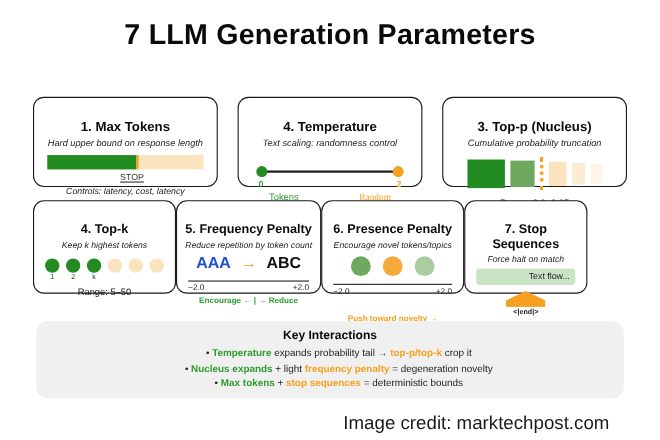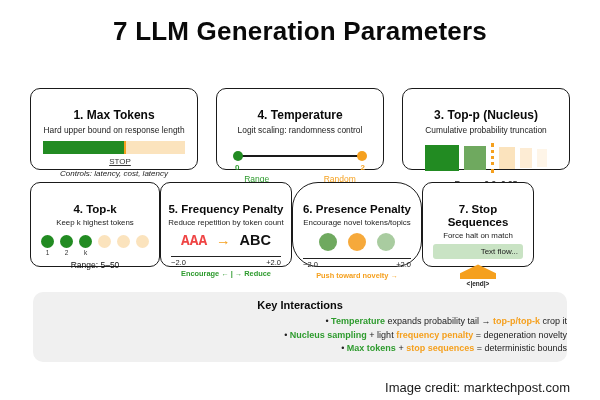--- a/index.html
+++ b/index.html
@@ -15,85 +15,85 @@
   
   .row{position:absolute;left:30px;right:30px;display:flex;}
   .row1{top:88px;gap:18px;}
   .row2{top:182px;}
   .card{
     box-sizing:border-box;border:1.6px solid #1a1a1a;border-radius:10px;
     background:#fff;text-align:center;padding-top:20px;
   }
   .row1 .card{flex:1 1 0;height:82px;}
   .row2 .card{height:85px;}
-  .c4{flex:0 0 130px;} .c5{flex:0 0 132px;} .c6{flex:0 0 130px;border-radius:26px;} .c7{flex:0 0 112px;}
+  .c4{flex:0 0 130px;} .c5{flex:0 0 132px;} .c6{flex:0 0 130px;} .c7{flex:0 0 112px;}
   .card-title{font-size:12px;font-weight:bold;color:#0a0a0a;line-height:1.15;}
   .row2 .card-title{font-size:11.5px;}
-  .card-sub{font-size:8.4px;color:#1c1c1c;margin-top:2px;}
+  .card-sub{font-size:8.4px;color:#1c1c1c;margin-top:2px;font-style:italic;}
   .row2 .card-sub{font-size:7.9px;}
   
   .mt-bar{margin:6px 12px 0;height:13px;display:flex;background:#FBE3BD;}
   .mt-fill{width:57%;background:#228B22;}
   .mt-tick{width:2px;background:#F5A01E;}
   .mt-stop{font-size:8px;color:#333;margin-top:3px;position:relative;left:6px;text-decoration:underline;}
   .mt-foot{font-size:8px;font-style:italic;color:#222;margin-top:3px;}
   
   .tp-slider{position:relative;margin:16px 16px 0;height:10px;}
   .tp-line{position:absolute;left:4px;right:4px;top:4px;height:2px;background:#1a1a1a;}
   .tp-dot{position:absolute;top:0;width:10px;height:10px;border-radius:50%;}
   .tp-dot.min{left:0;background:#228B22;}
   .tp-dot.max{right:0;background:#F5A01E;}
   .tp-ends{display:flex;justify-content:space-between;margin:2px 18px 0;font-size:8px;font-weight:bold;}
   .tp-ends .lo{color:#2e9b2e;} .tp-ends .hi{color:#F5A01E;}
   .tp-words{display:flex;justify-content:space-around;margin-top:2px;font-size:8.5px;}
-  .tp-words .lo{color:#2e9b2e;} .tp-words .hi{color:#F5A01E;}
+  .tp-words .lo{color:#2e9b2e;} .tp-words .hi{color:#F5A01E;font-family:Liberation Serif, serif;}
   
   .pp-squares{display:flex;justify-content:center;align-items:center;gap:5px;margin-top:8px;height:30px;}
   .sq{display:inline-block;}
   .sq1{width:34px;height:26px;background:#228B22;}
   .sq2{width:22px;height:24px;background:#6FA95F;}
   .sq-div{width:0;height:30px;border-left:3px dotted #F5A01E;}
   .sq3{width:16px;height:22px;background:#FBE3BD;}
   .sq4{width:12px;height:20px;background:#FDECD4;}
   .sq5{width:10px;height:18px;background:#FEF5E8;}
   .pp-range{font-size:8.5px;margin-top:6px;color:#111;}
   
   .tk-dots{display:flex;justify-content:center;gap:6px;margin-top:8px;}
   .tk-dot{width:13px;height:13px;border-radius:50%;}
   .tk-dot.g{background:#228B22;} .tk-dot.c{background:#FBE3BD;}
   .tk-labels{display:flex;justify-content:center;gap:6px;margin-top:1px;}
   .tk-labels span{width:13px;font-size:6.5px;color:#333;}
   .tk-range{font-size:8.5px;margin-top:4px;}
   
   .fp-demo{margin-top:5px;font-size:14.5px;font-weight:bold;}
-  .fp-before{color:#ef4444;font-family:Liberation Mono, monospace;} .fp-arrow{color:#F5A01E;margin:0 9px;font-weight:normal;} .fp-after{color:#111;}
+  .fp-before{color:#1d4ed8;} .fp-arrow{color:#F5A01E;margin:0 9px;font-weight:normal;} .fp-after{color:#111;}
   .scale-line{margin:7px 10px 0;border-top:1.4px solid #222;}
   .scale-ends{display:flex;justify-content:space-between;margin:1px 10px 0;font-size:7.5px;color:#222;}
   .fp-hint{font-size:7.4px;font-weight:bold;color:#2e9b2e;margin-top:2px;}
   
   .pr-dots{display:flex;justify-content:center;gap:11px;margin-top:6px;}
   .pr-dot{width:18px;height:18px;border-radius:50%;}
   .pr-dot.d1{background:#6FA95F;} .pr-dot.d2{background:#F6A93B;} .pr-dot.d3{background:#A9CCA0;}
-  .pr-hint{font-size:7.4px;font-weight:bold;color:#F5A01E;margin-top:2px;}
+  .pr-hint{font-size:7.4px;font-weight:bold;color:#F5A01E;margin-top:16px;}
   
   .ss-box{margin:4px 10px 0;background:#C9E3C4;border-radius:3px;text-align:right;
           font-size:8px;color:#222;padding:3px 5px;}
   .ss-arrow{width:36px;height:15px;margin:5px auto 0;background:#F5A01E;
             clip-path:polygon(50% 0,100% 58%,100% 100%,0 100%,0 58%);}
   .ss-token{font-size:6.5px;font-weight:bold;color:#222;margin-top:1px;}
   
   .ki-panel{position:absolute;top:292px;left:33px;right:33px;height:70px;
             background:#F0F0F0;border-radius:10px;}
   .ki-title{text-align:center;font-size:11px;font-weight:bold;margin-top:7px;color:#0a0a0a;}
-  .ki-list{margin:4px 0 0 16px;text-align:right;}
+  .ki-list{margin:4px 0 0 16px;text-align:center;}
   .ki-item{font-size:9px;line-height:13.5px;color:#222;}
   .ki-item .green{color:#2e9b2e;font-weight:bold;}
   .ki-item .orange{color:#F5A01E;font-weight:bold;}
   
-  .credit{position:absolute;right:30px;bottom:5px;font-size:13px;color:#1a1a1a;}
+  .credit{position:absolute;right:46px;bottom:5px;font-size:17px;color:#1a1a1a;}
 </style>
 </head>
 <body>
 
 <div id="canvas">
 
   <div class="main-title">7 LLM Generation Parameters</div>
 
   <div class="row row1">
 
@@ -103,32 +103,32 @@
       <div class="mt-bar">
         <div class="mt-fill" style="width: 57%;"></div>
         <div class="mt-tick"></div>
       </div>
       <div class="mt-stop">STOP</div>
       <div class="mt-foot">Controls: latency, cost, latency</div>
     </div>
 
     <div class="card">
       <div class="card-title">4. Temperature</div>
-      <div class="card-sub">Logit scaling: randomness control</div>
+      <div class="card-sub">Text scaling: randomness control</div>
       <div class="tp-slider">
         <div class="tp-line"></div>
         <div class="tp-dot min"></div>
         <div class="tp-dot max"></div>
       </div>
       <div class="tp-ends">
         <span class="lo">0</span>
         <span class="hi">2</span>
       </div>
       <div class="tp-words">
-        <span class="lo">Range</span>
+        <span class="lo">Tokens</span>
         <span class="hi">Random</span>
       </div>
     </div>
 
     <div class="card">
       <div class="card-title">3. Top-p (Nucleus)</div>
       <div class="card-sub">Cumulative probability truncation</div>
       <div class="pp-squares">
         <span class="sq sq1"></span>
         <span class="sq sq2"></span>
@@ -201,19 +201,19 @@
       <div class="ss-box">Text flow...</div>
       <div class="ss-arrow"></div>
       <div class="ss-token">&lt;|end|&gt;</div>
     </div>
   </div>
 
   <div class="ki-panel">
     <div class="ki-title">Key Interactions</div>
     <div class="ki-list" id="ki-list">
         <div class="ki-item">• <span class="green">Temperature</span><span> expands probability tail → </span><span class="orange">top-p/top-k</span><span> crop it</span></div>
-        <div class="ki-item">• <span class="green">Nucleus sampling</span><span> + light </span><span class="orange">frequency penalty</span><span> = degeneration novelty</span></div>
+        <div class="ki-item">• <span class="green">Nucleus expands</span><span> + light </span><span class="orange">frequency penalty</span><span> = degeneration novelty</span></div>
         <div class="ki-item">• <span class="green">Max tokens</span><span> + </span><span class="orange">stop sequences</span><span> = deterministic bounds</span></div>
       </div>
   </div>
 
   <div class="credit">Image credit: marktechpost.com</div>
 </div>
 
 </body></html>

